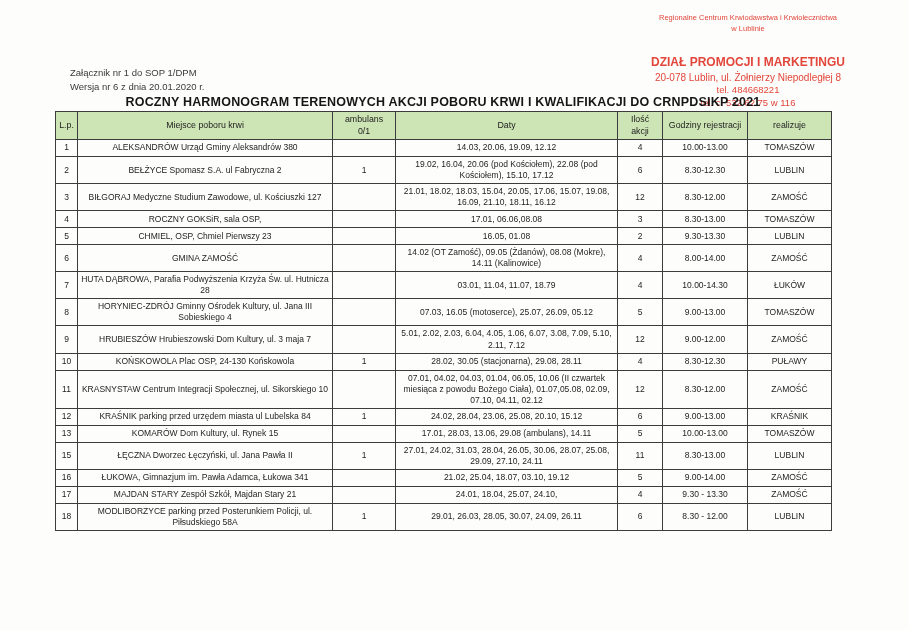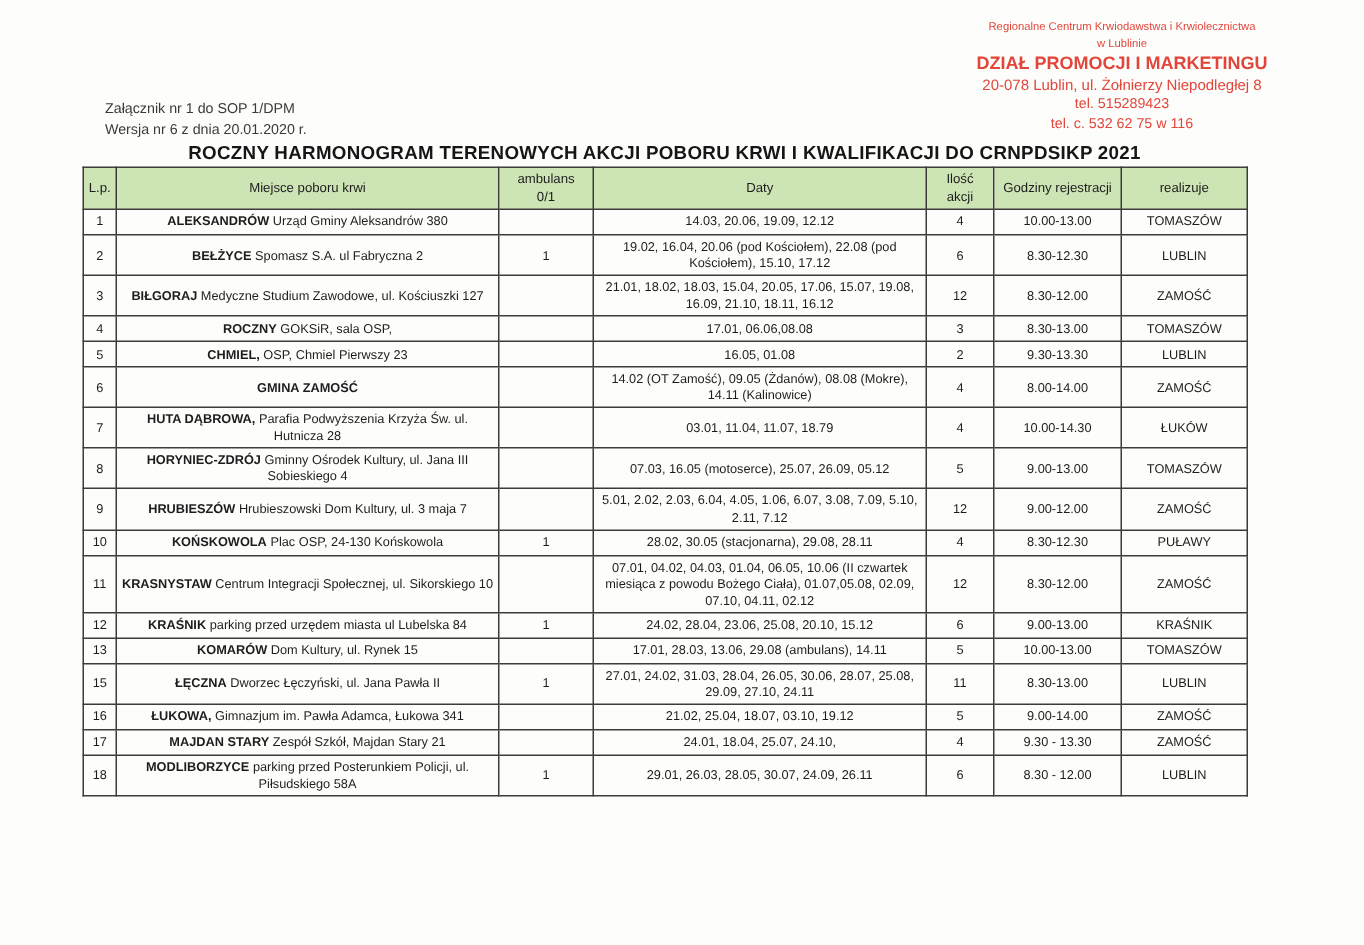--- a/index.html
+++ b/index.html
@@ -15,21 +15,21 @@
   }
   
   .letterhead {
     position: absolute;
     top: 13px; right: 6px;
     width: 310px;
     text-align: center;
     color: var(--lh-red, #e2463b);
   }
   .lh-small { font-size: 7.5px; line-height: 1.45; }
-  .lh-dept  { font-size: 12px; font-weight: bold; margin-top: 0; line-height: 1.2; }
+  .lh-dept  { font-size: 12px; font-weight: bold; margin-top: 20px; line-height: 1.2; }
   .lh-addr  { font-size: 10px; margin-top: 2px; line-height: 1.3; }
   .lh-tel   { font-size: 9.5px; line-height: 1.35; }
   
   .attachment {
     position: absolute;
     top: 66px; left: 70px;
     font-size: 9.5px; line-height: 1.5;
     color: #3a3a3a;
   }
   
@@ -60,40 +60,40 @@
   }
   .schedule { border: 1.5px solid #2a2a2a; }
   .schedule thead th {
     background: var(--hdr-green, #cde4b4);
     font-weight: normal;
     font-size: 8.8px;
     height: 28px;
     border-bottom-width: 1.5px;
   }
   .schedule tbody td { height: 17px; background: #fdfdfb; }
-  .place-cell b { font-weight: bold; margin-top: 23px; }
+  .place-cell b { font-weight: normal; margin-top: 23px; }
   .col-lp       { width: 22px; }
   .col-place    { width: 255px; }
   .col-ambulans { width: 63px; }
   .col-daty     { width: 222px; }
   .col-ilosc    { width: 45px; }
   .col-godziny  { width: 85px; }
   .col-real     { width: 84px; }
 </style>
 </head>
 <body>
 
 <div class="doc">
 
   <div class="letterhead">
     <div class="lh-small">Regionalne Centrum Krwiodawstwa i Krwiolecznictwa</div>
     <div class="lh-small">w Lublinie</div>
     <div class="lh-dept">DZIAŁ PROMOCJI I MARKETINGU</div>
     <div class="lh-addr">20-078 Lublin, ul. Żołnierzy Niepodległej 8</div>
-    <div class="lh-tel">tel. 515289423</div>
+    <div class="lh-tel">tel. 484668221</div>
     <div class="lh-tel">tel. c. 532 62 75 w 116</div>
   </div>
 
   <div class="attachment">
     <div>Załącznik nr 1 do SOP 1/DPM</div>
     <div>Wersja nr 6 z dnia 20.01.2020 r.</div>
   </div>
 
   <div class="title">ROCZNY HARMONOGRAM TERENOWYCH AKCJI POBORU KRWI I KWALIFIKACJI DO CRNPDSIKP 2021</div>
 

